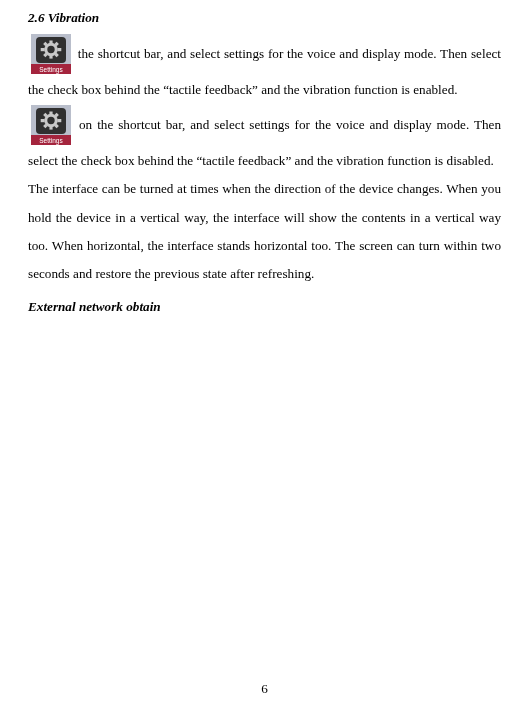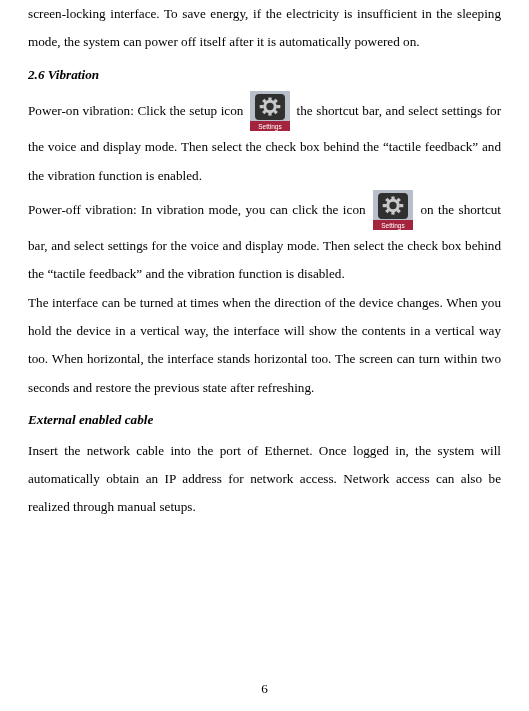--- a/index.html
+++ b/index.html
@@ -41,26 +41,24 @@
     width: 529px;
     text-align: center;
     font-size: 13.2px;
   }
 </style>
 </head>
 <body>
 
 <div class="page">
 
-  <div class="para">screen-locking interface. To save energy, if the electricity is insufficient in the sleeping mode, the system can power off itself after it is automatically powered on.</div>
 
   <div class="h">2.6 Vibration</div>
 
   <div class="para">
-    <span>Power-on vibration: Click the setup icon</span>
     <span class="icon">
       <svg width="40" height="40" viewBox="0 0 40 40">
         <rect x="0" y="0" width="40" height="40" fill="#b9becb"></rect>
         <rect x="5" y="3" width="30" height="26" rx="4" fill="#303030"></rect>
         <g fill="#c9c9c9">
           <circle cx="20" cy="15.5" r="5.2" fill="none" stroke="#c9c9c9" stroke-width="3"></circle>
           <rect x="18.4" y="6.5" width="3.2" height="4"></rect>
           <rect x="18.4" y="20.6" width="3.2" height="4"></rect>
           <rect x="26.3" y="14" width="4" height="3.2"></rect>
           <rect x="9.7" y="14" width="4" height="3.2"></rect>
@@ -70,21 +68,20 @@
           <rect x="12.8" y="8.3" width="3.2" height="3.2" transform="rotate(45 14.4 9.9)"></rect>
         </g>
         <rect x="0" y="30" width="40" height="10" fill="#a4243d"></rect>
         <text x="20" y="37.5" text-anchor="middle" font-family="Arial, sans-serif" font-size="6.5" fill="#fff">Settings</text>
       </svg>
     </span>
     <span>the shortcut bar, and select settings for the voice and display mode. Then select the check box behind the “tactile feedback” and the vibration function is enabled.</span>
   </div>
 
   <div class="para">
-    <span>Power-off vibration: In vibration mode, you can click the icon</span>
     <span class="icon">
       <svg width="40" height="40" viewBox="0 0 40 40">
         <rect x="0" y="0" width="40" height="40" fill="#b9becb"></rect>
         <rect x="5" y="3" width="30" height="26" rx="4" fill="#303030"></rect>
         <g fill="#c9c9c9">
           <circle cx="20" cy="15.5" r="5.2" fill="none" stroke="#c9c9c9" stroke-width="3"></circle>
           <rect x="18.4" y="6.5" width="3.2" height="4"></rect>
           <rect x="18.4" y="20.6" width="3.2" height="4"></rect>
           <rect x="26.3" y="14" width="4" height="3.2"></rect>
           <rect x="9.7" y="14" width="4" height="3.2"></rect>
@@ -96,19 +93,18 @@
         <rect x="0" y="30" width="40" height="10" fill="#a4243d"></rect>
         <text x="20" y="37.5" text-anchor="middle" font-family="Arial, sans-serif" font-size="6.5" fill="#fff">Settings</text>
       </svg>
     </span>
     <span>on the shortcut bar, and select settings for the voice and display mode. Then select the check box behind the “tactile feedback” and the vibration function is disabled.</span>
   </div>
 
 
   <div class="para">The interface can be turned at times when the direction of the device changes. When you hold the device in a vertical way, the interface will show the contents in a vertical way too. When horizontal, the interface stands horizontal too. The screen can turn within two seconds and restore the previous state after refreshing.</div>
 
-  <div class="h">External enabled cable</div>
+  <div class="h">External network obtain</div>
 
-  <div class="para">Insert the network cable into the port of Ethernet. Once logged in, the system will automatically obtain an IP address for network access. Network access can also be realized through manual setups.</div>
 
 </div>
 
 <div class="pagenum">6</div>
 
 </body></html>

